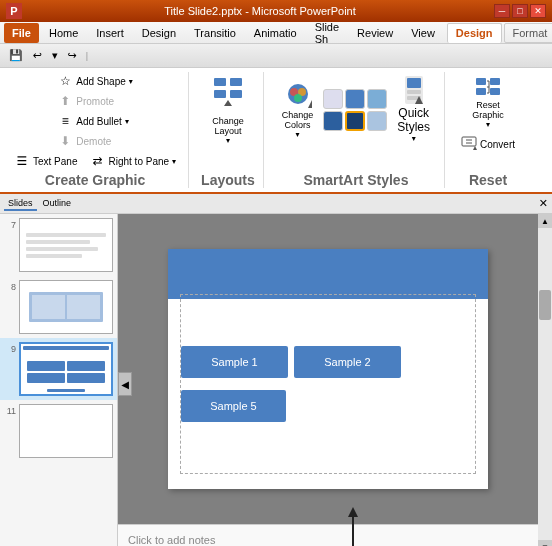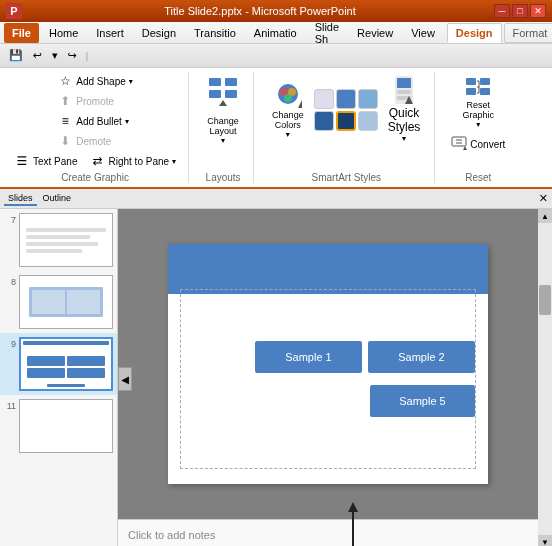--- a/index.html
+++ b/index.html
@@ -58,24 +58,25 @@
     .ribbon-group {
       display: flex;
       flex-direction: column;
       align-items: center;
       border-right: 1px solid #ddd;
       padding-right: 8px;
       padding-left: 4px;
     }
     .ribbon-group:last-child { border-right: none; }
     .ribbon-group-label {
-      font-size: 10px;
+      font-size: 14px;
       color: #666;
       margin-top: auto;
       padding-top: 2px;
+      font-weight: bold;
     }
     .ribbon-items { display: flex; flex-direction: column; gap: 2px; flex: 1; }
     .ribbon-btn {
       display: flex;
       align-items: center;
       gap: 3px;
       padding: 1px 4px;
       font-size: 10px;
       cursor: pointer;
       border-radius: 2px;
@@ -196,21 +197,21 @@
     }
     .slide-dashed-border {
       border: 1px dashed #aaa;
       position: absolute;
       top: 45px;
       left: 12px;
       right: 12px;
       bottom: 15px;
       display: flex;
       flex-direction: column;
-      align-items: flex-end;
+      align-items: flex-start;
       justify-content: center;
       gap: 6px;
     }
     .arrow-line {
       width: 2px;
       height: 40px;
       background: #222;
     }
     .arrow-head {
       width: 0;

